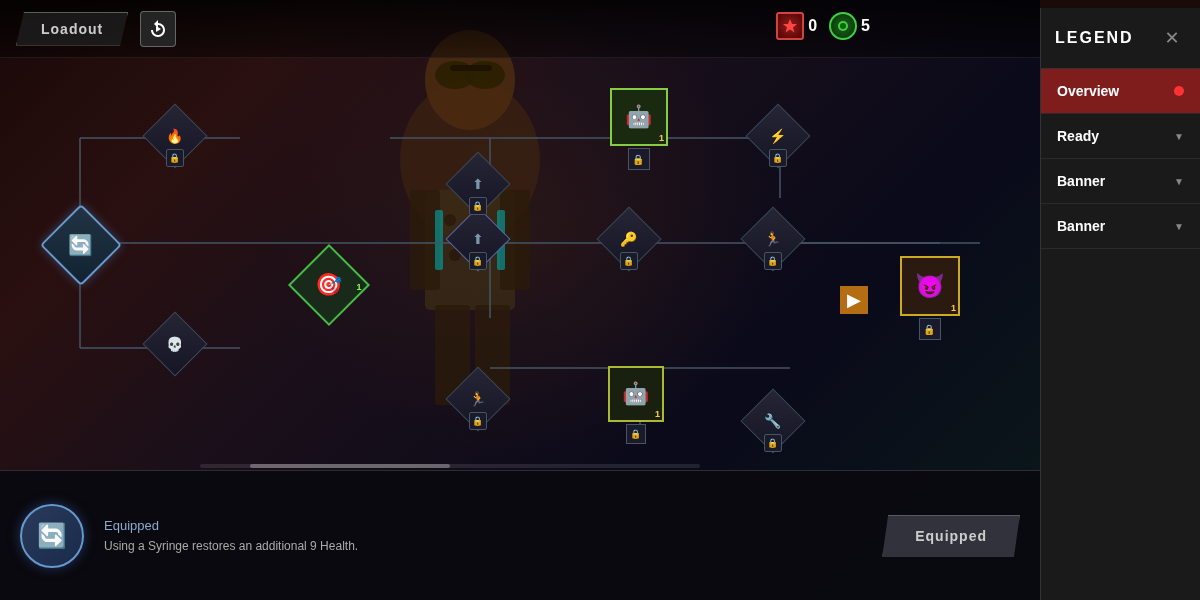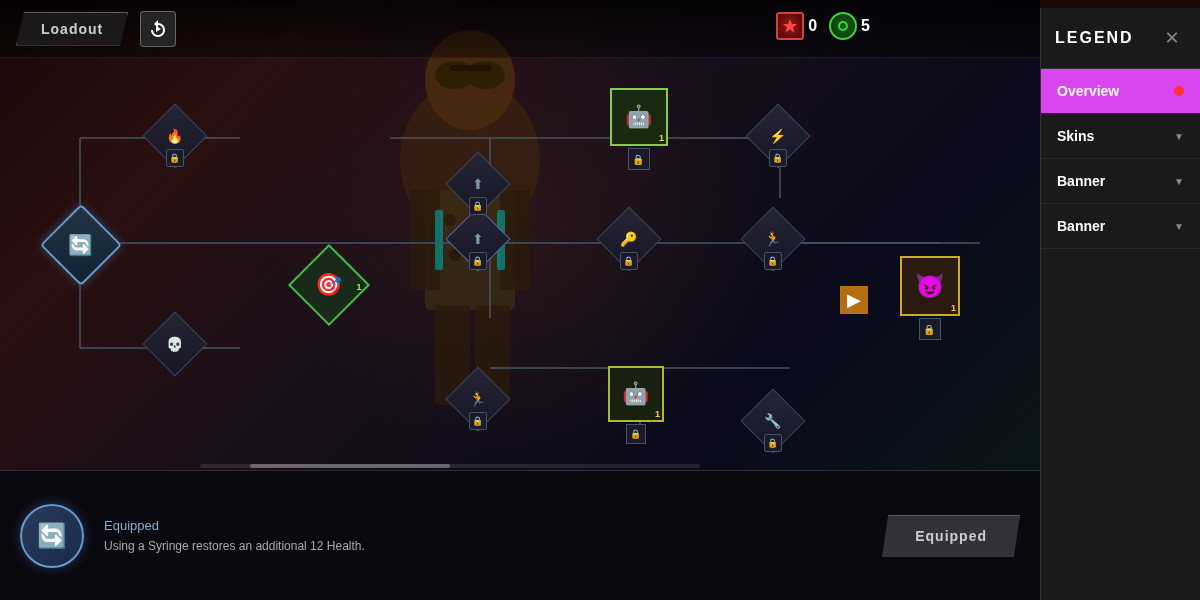--- a/index.html
+++ b/index.html
@@ -301,21 +301,21 @@
     .sidebar-item {
       padding: 14px 16px;
       border-bottom: 1px solid #2a2a2a;
       display: flex;
       align-items: center;
       justify-content: space-between;
       cursor: pointer;
     }
 
     .sidebar-item.active {
-      background: #d946ef;
+      background: #7f1d1d;
       text-align: right;
     }
 
     .sidebar-item-label {
       color: #ffffff;
       font-size: 14px;
       font-weight: bold;
     }
 
     .sidebar-item.active .sidebar-item-label {
@@ -595,40 +595,40 @@
   <div class="scroll-bar-area">
     <div class="scroll-thumb"></div>
   </div>
 
   <div class="info-panel">
     <div class="info-icon">
       <span style="font-size:24px;">🔄</span>
     </div>
     <div class="info-text">
       <div class="info-subtitle">Equipped</div>
-      <div class="info-desc">Using a Syringe restores an additional 12 Health.</div>
+      <div class="info-desc">Using a Syringe restores an additional 9 Health.</div>
     </div>
     <button class="equipped-btn">Equipped</button>
   </div>
 
 </div>
 
 <div class="sidebar">
   <div class="sidebar-header">
     <span class="sidebar-title">LEGEND</span>
     <div class="close-btn">✕</div>
   </div>
 
   <div class="sidebar-item active">
     <span class="sidebar-item-label">Overview</span>
     <div class="sidebar-dot"></div>
   </div>
 
   <div class="sidebar-item">
-    <span class="sidebar-item-label">Skins</span>
+    <span class="sidebar-item-label">Ready</span>
     <span class="sidebar-chevron">▼</span>
   </div>
 
   <div class="sidebar-item">
     <span class="sidebar-item-label">Banner</span>
     <span class="sidebar-chevron">▼</span>
   </div>
 
   <div class="sidebar-item">
     <span class="sidebar-item-label">Banner</span>

